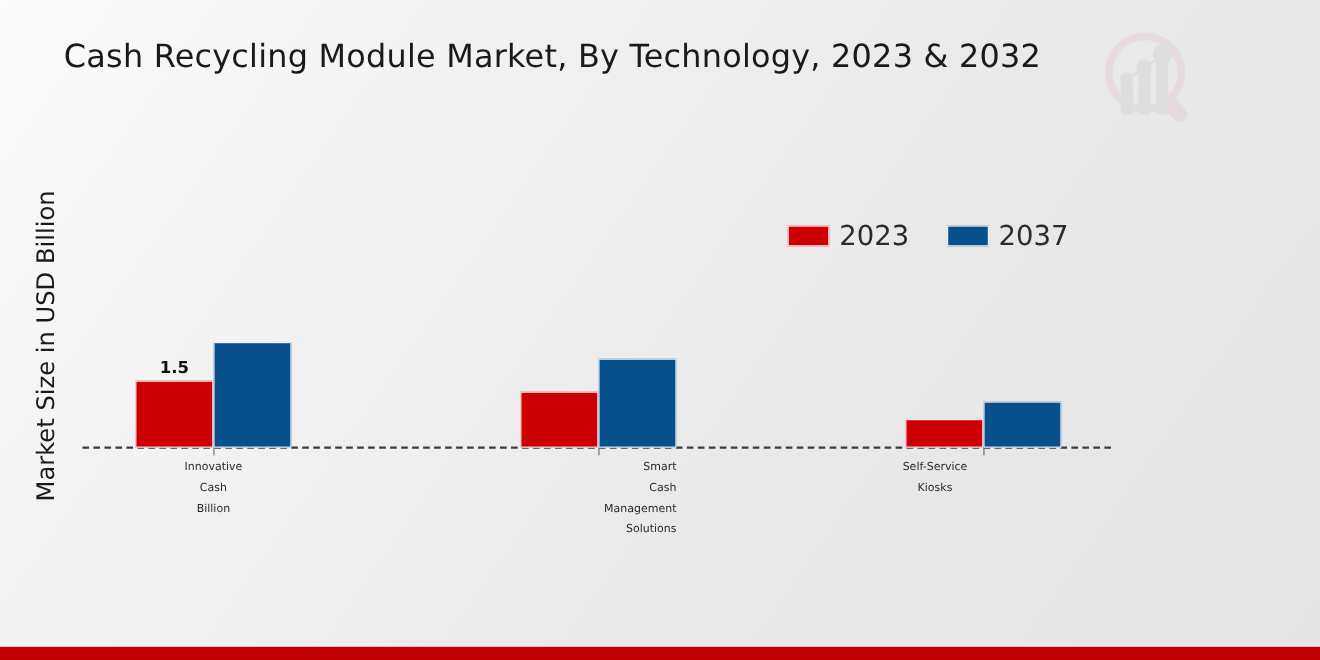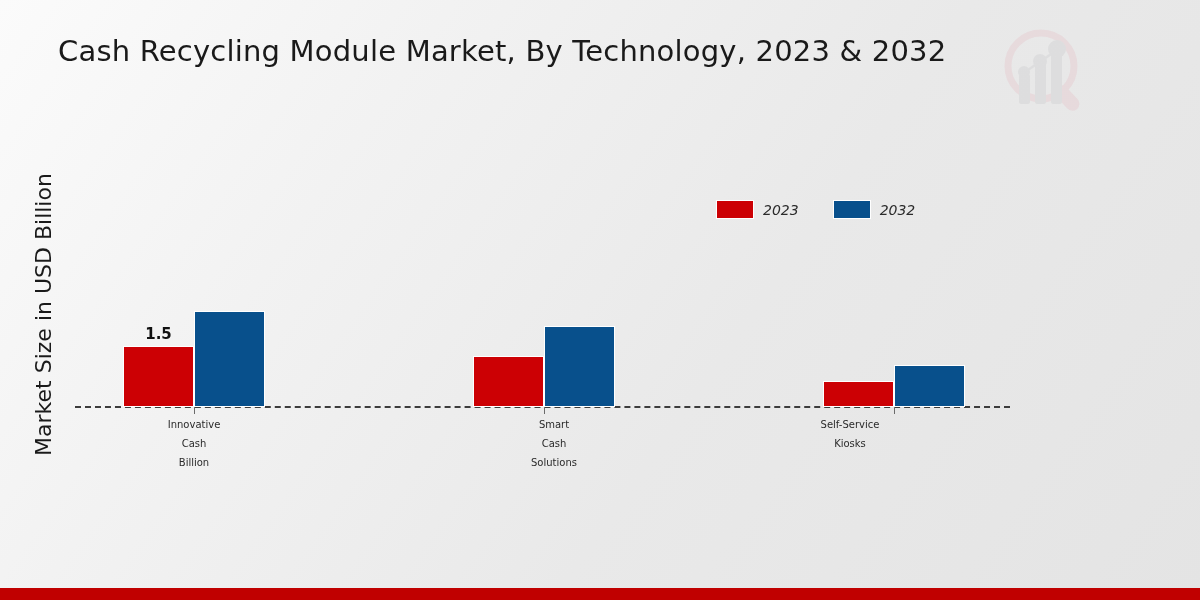--- a/index.html
+++ b/index.html
@@ -72,24 +72,23 @@
     align-items: center;
     gap: 9px;
   }
   .legend-swatch {
     width: 38px;
     height: 19px;
     border: 1px solid #ffffff;
     box-sizing: border-box;
   }
   .legend-label {
-    font-size: 14px;
+    font-size: 25px;
     color: #2b2b2b;
     font-family: "DejaVu Sans", sans-serif;
-    font-style: italic;
   }
 
   
   #plot {
     position: absolute;
     left: 0;
     top: 0;
     width: 1188px;
     height: 600px;
   }
@@ -168,21 +167,21 @@
 
   <div id="y-axis-title">Market Size in USD Billion</div>
 
   <div id="legend">
     <div class="legend-item">
       <span class="legend-swatch" style="background:#CC0004"></span>
       <span class="legend-label">2023</span>
     </div>
     <div class="legend-item">
       <span class="legend-swatch" style="background:#08508C"></span>
-      <span class="legend-label">2032</span>
+      <span class="legend-label">2037</span>
     </div>
   </div>
 
   <div id="plot">
 
     <div id="baseline"></div>
 
     <div class="axis-tick" style="left:194px"></div>
     <div class="axis-tick" style="left:544px"></div>
     <div class="axis-tick" style="left:894px"></div>
@@ -196,23 +195,24 @@
 
     <div class="bar" style="left:823px; width:71px; top:381px; height:26px; background:#CC0004"></div>
     <div class="bar" style="left:894px; width:71px; top:365px; height:42px; background:#08508C"></div>
 
     <div class="category-label" style="left:104px;">
       <div>Innovative</div>
       <div>Cash</div>
       <div>Billion</div>
     </div>
 
-    <div class="category-label" style="left:464px;">
+    <div class="category-label" style="left:435px;text-align:right;">
       <div>Smart</div>
       <div>Cash</div>
+      <div>Management</div>
       <div>Solutions</div>
     </div>
 
     <div class="category-label" style="left:760px;">
       <div>Self-Service</div>
       <div>Kiosks</div>
     </div>
 
   </div>
 

